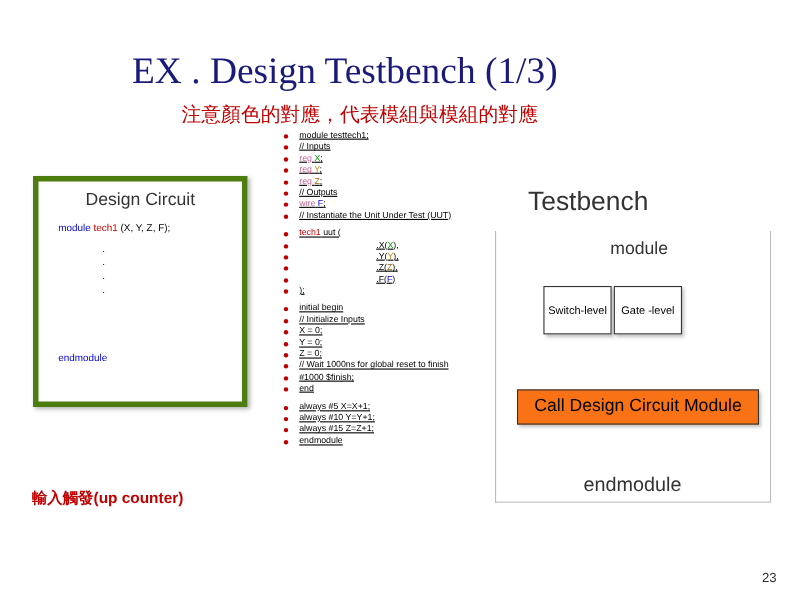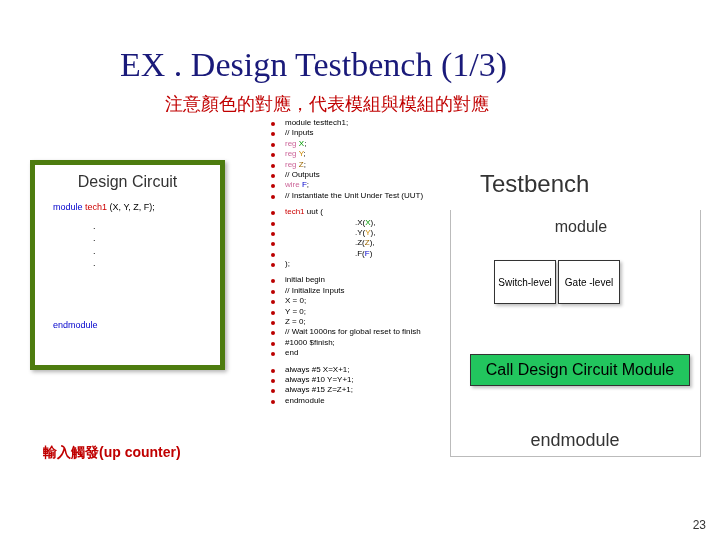--- a/index.html
+++ b/index.html
@@ -59,23 +59,24 @@
   .kw-blue { color: #0000cc; }
   .kw-red { color: #cc0000; }
   .kw-pink { color: #cc6699; }
   .kw-green { color: #009900; }
   .kw-orange { color: #cc8800; }
   .kw-brown { color: #996600; }
 
   .mid-code {
     position: absolute;
     top: 118px;
-    left: 271px;
+    left: 258px;
     font-size: 8px;
     line-height: 1.3;
+    text-decoration: underline;
   }
   .mid-code .row { display: flex; align-items: flex-start; }
   .mid-code .bullet {
     width: 4px; height: 4px; background: #b00; border-radius: 50%;
     margin-right: 10px; margin-top: 4px; flex-shrink: 0;
   }
   .mid-code .gap { height: 6px; }
 
   .tb-label {
     position: absolute;
@@ -120,36 +121,36 @@
     position: absolute;
     top: 354px;
     left: 470px;
     width: 210px;
     border: 1px solid #333;
     font-family: "Comic Sans MS", cursive, sans-serif;
     font-size: 16px;
     text-align: center;
     padding: 6px 4px;
     box-shadow: 2px 2px 3px rgba(0,0,0,0.25);
-    background: #22c55e;
+    background: #f97316;
   }
   .endmodule-box {
     position: absolute;
     top: 430px;
     left: 485px;
     width: 180px;
     font-family: "Comic Sans MS", cursive, sans-serif;
     font-size: 18px;
     text-align: center;
     color: #333;
   }
   .input-trig {
     position: absolute;
     top: 444px;
-    left: 43px;
+    left: 29px;
     font-family: sans-serif;
     font-size: 14px;
     font-weight: bold;
     color: #c00000;
   }
   .page-num {
     position: absolute;
     bottom: 8px;
     right: 14px;
     font-size: 12px;

